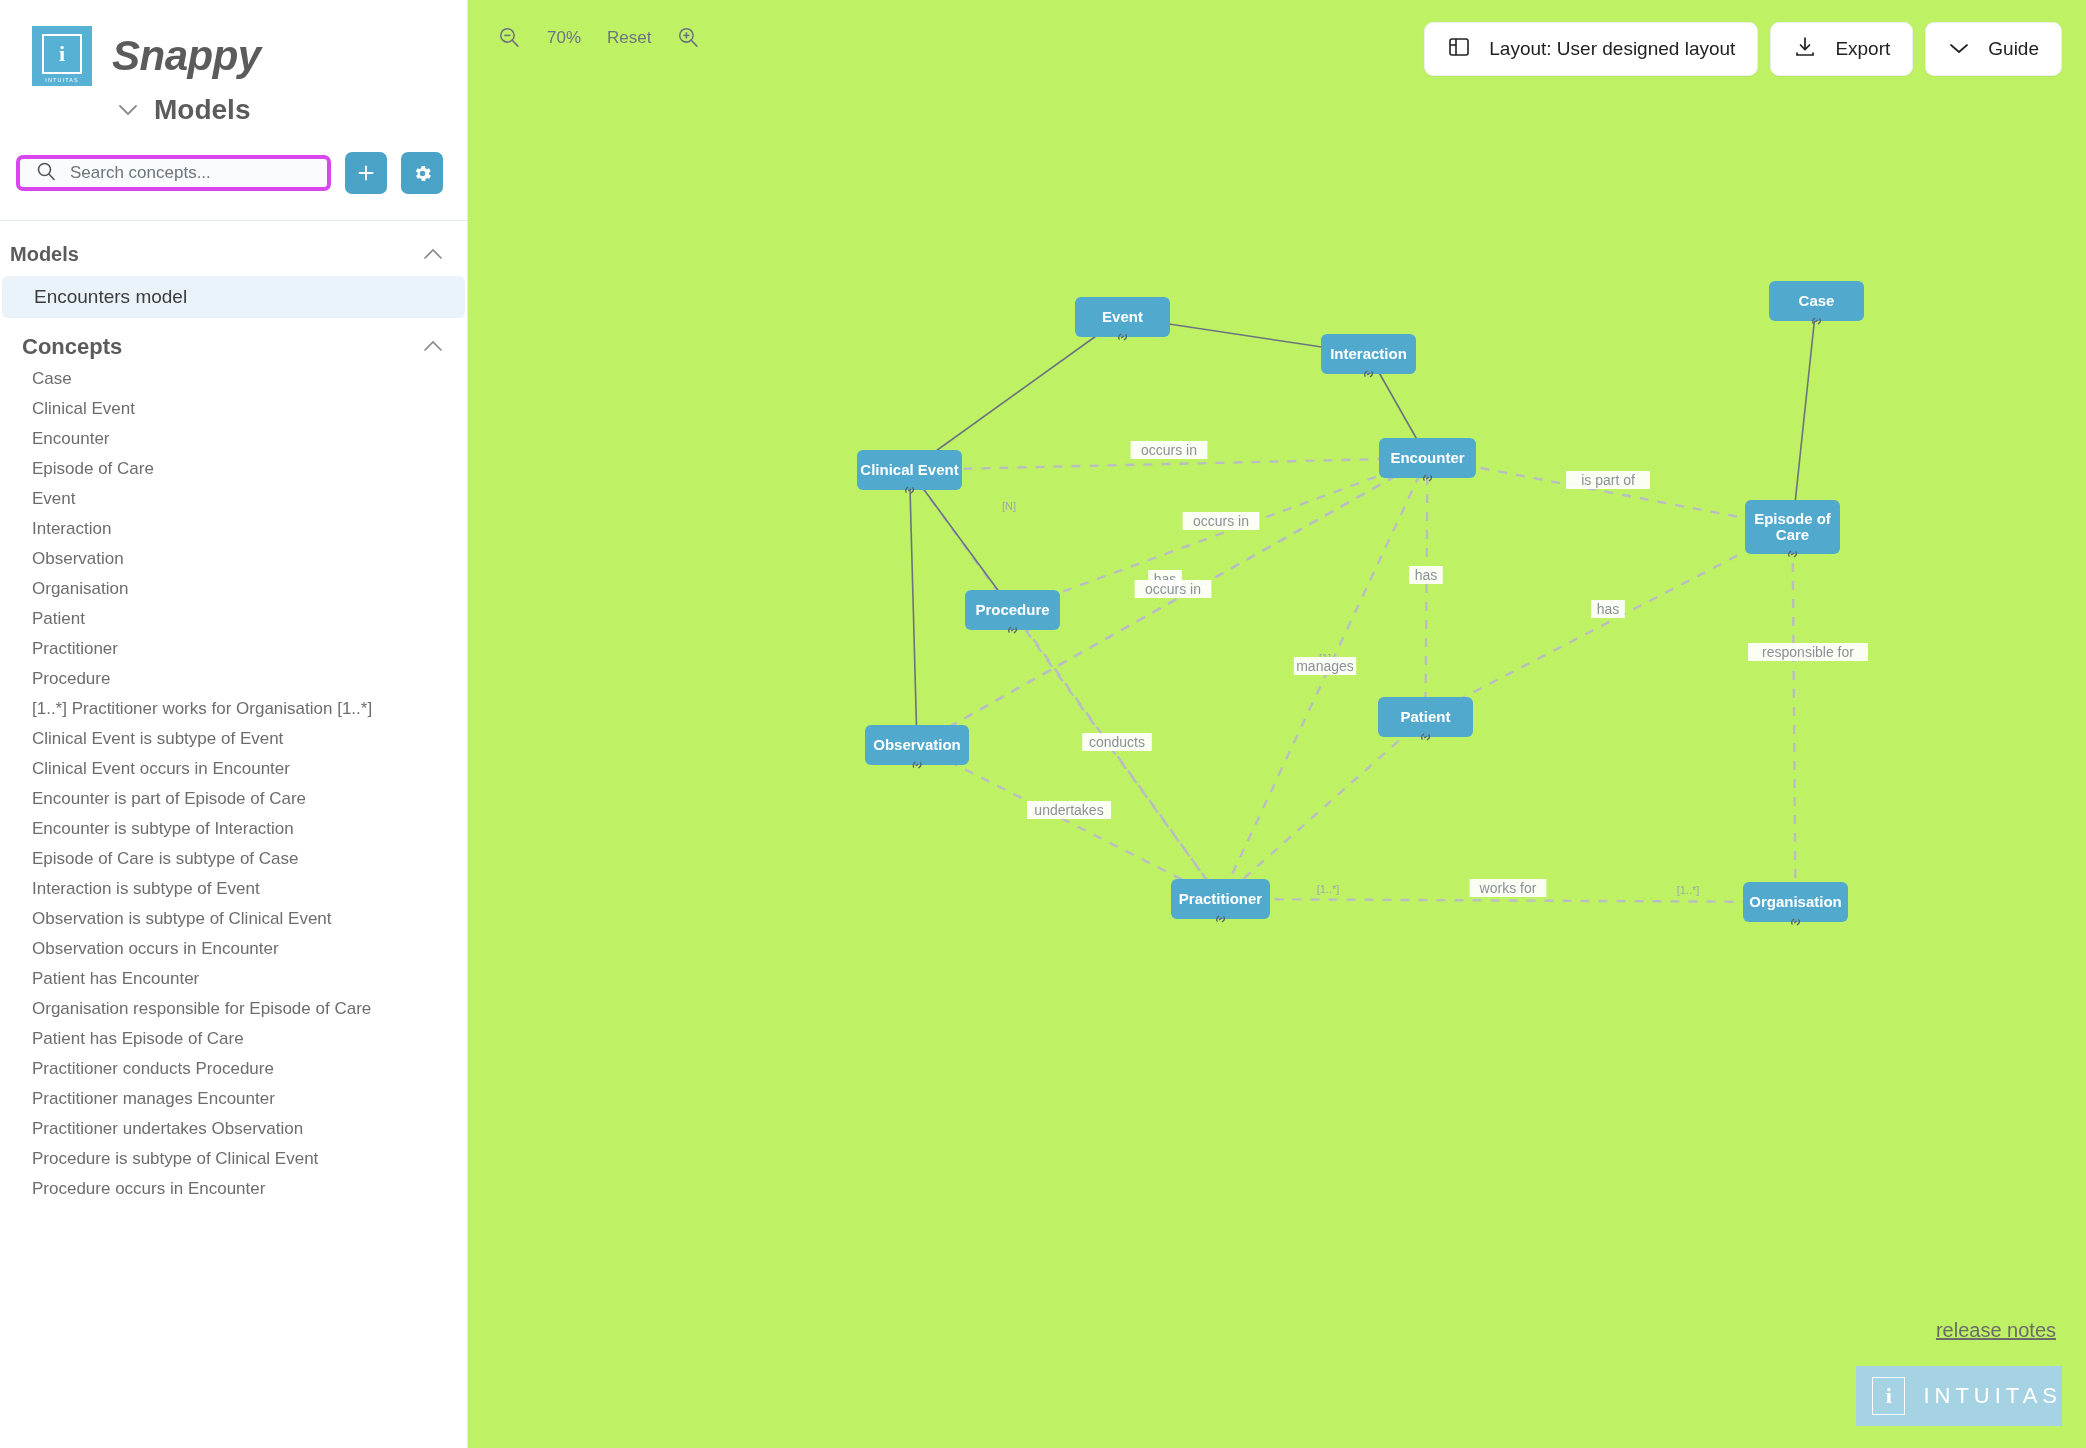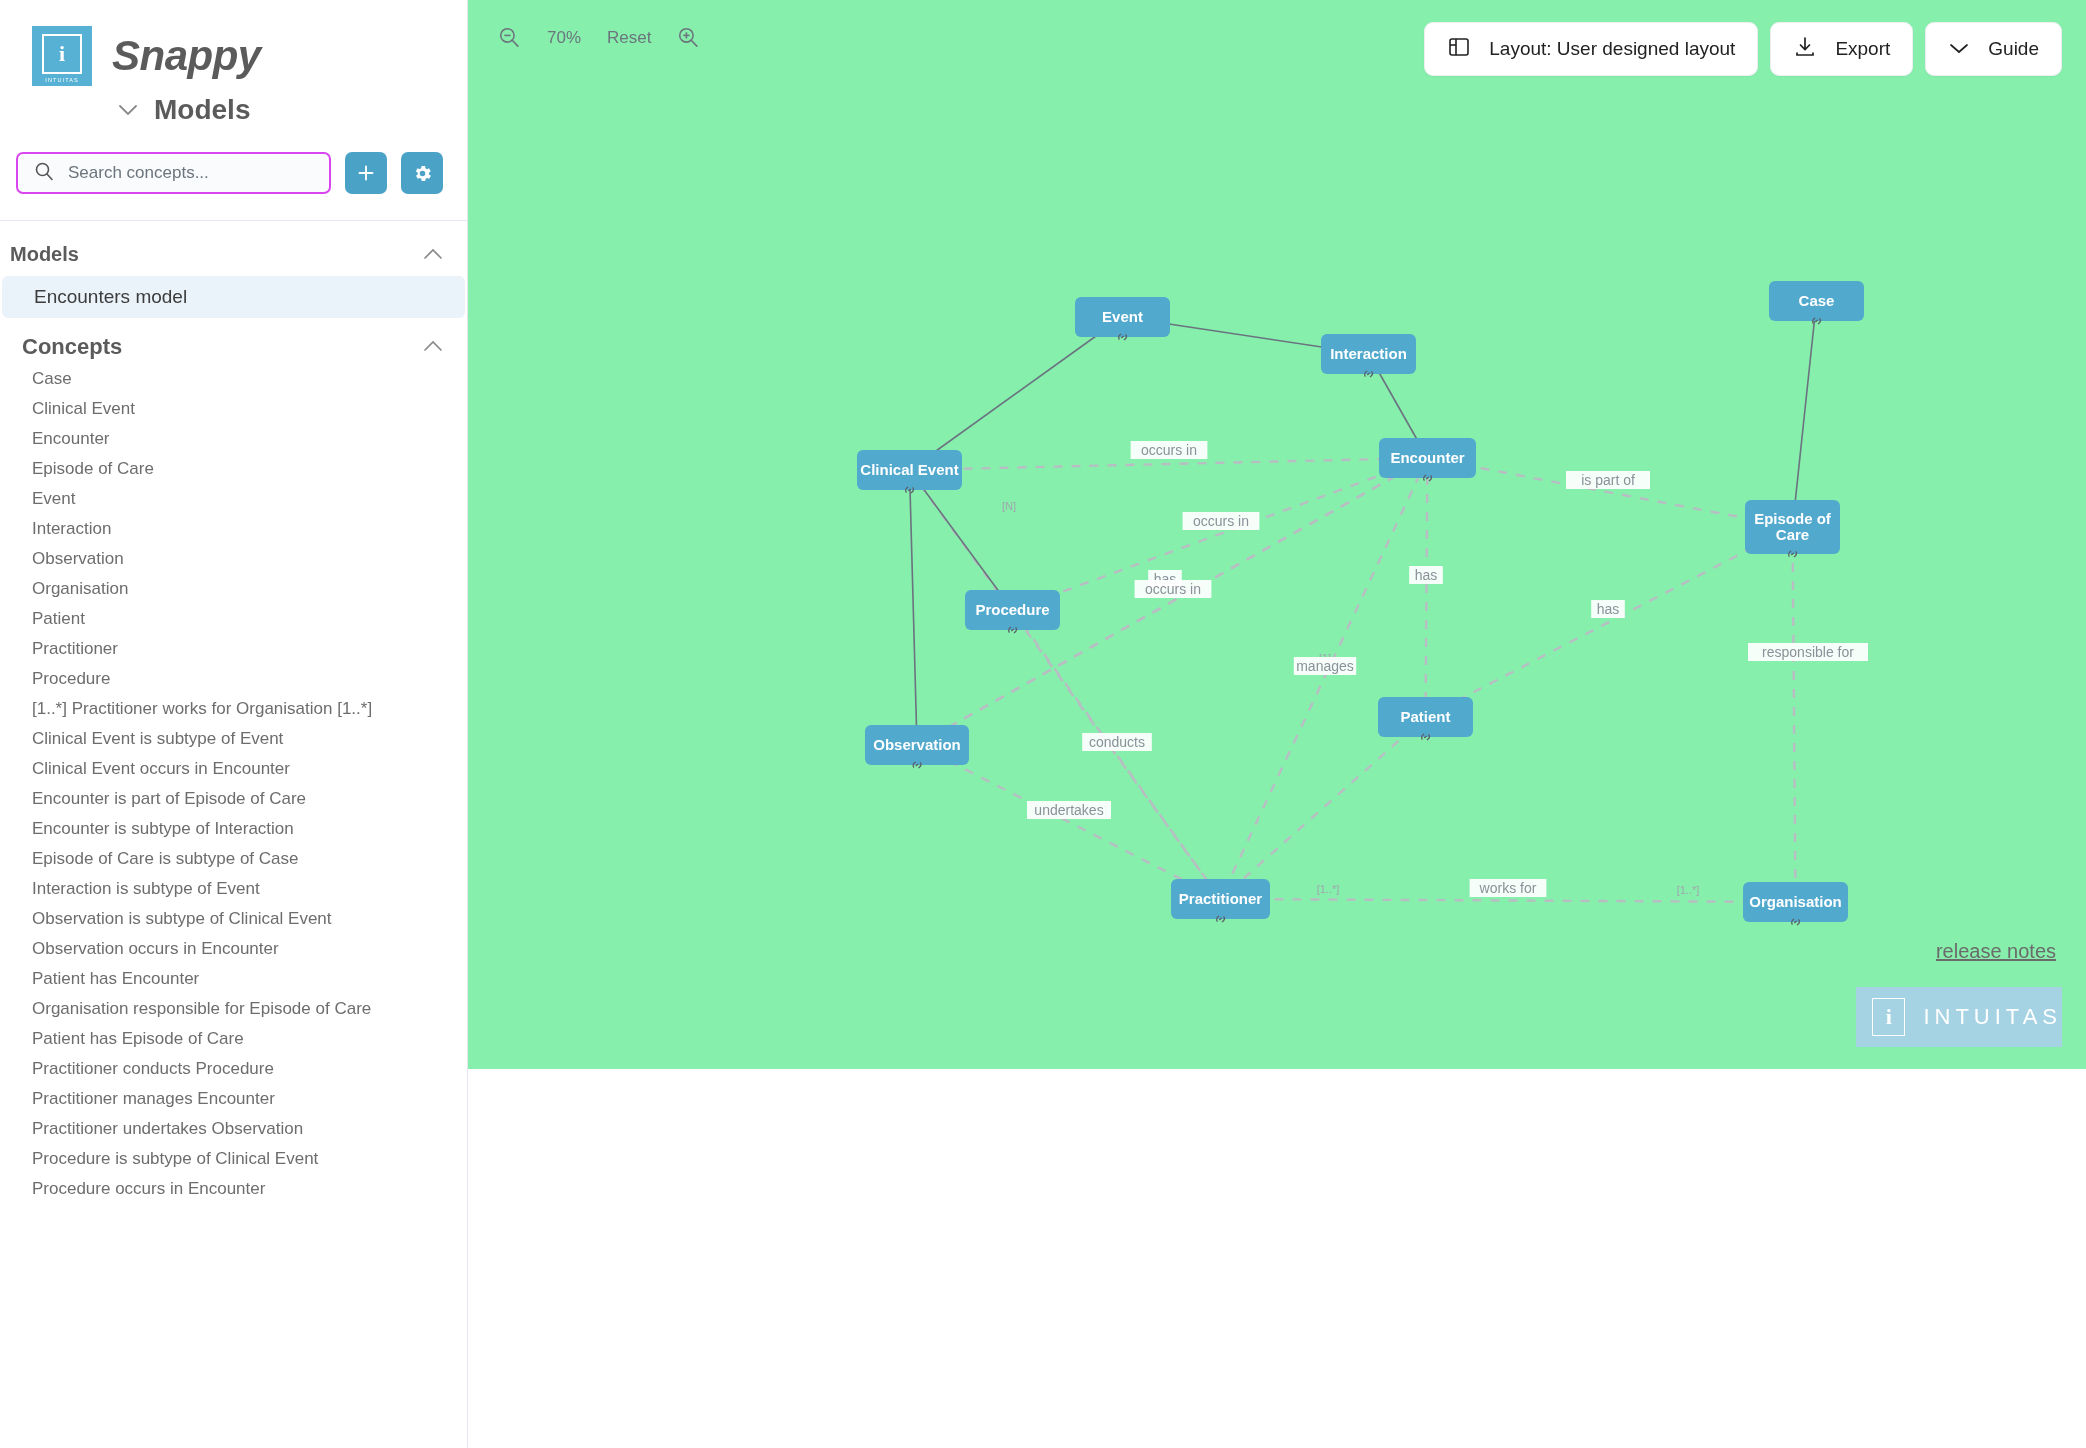--- a/index.html
+++ b/index.html
@@ -52,22 +52,22 @@
     padding: 8px 0 0 118px;
   }
   .chev-sm { color: #8a8a8a; font-size: 19px; line-height: 1; }
   .models-head-label { font-size: 28px; font-weight: bold; color: #5b5b5b; }
 
   .search-row {
     display: flex; align-items: center; gap: 14px;
     padding: 26px 24px 0 16px;
   }
   .search-box {
-    flex: 1; height: 42px;
-    border: 2px solid #d946ef; border-radius: 7px;
+    flex: 1; height: 36px;
+    border: 4px solid #d946ef; border-radius: 7px;
     background: #fafbfc;
     display: flex; align-items: center; gap: 14px;
     padding: 0 16px;
   }
   .search-box .placeholder { color: #6c757d; font-size: 17px; }
   .icon-btn {
     width: 42px; height: 42px; border-radius: 7px;
     background: #4aa3c7; color: #fff;
     display: flex; align-items: center; justify-content: center;
     border: none; cursor: pointer;
@@ -90,22 +90,22 @@
     cursor: pointer;
   }
   .leaf {
     padding: 5px 14px 5px 32px;
     font-size: 17px; color: #6d6d6d; cursor: pointer;
     white-space: nowrap;
   }
 
   
   .canvas-wrap {
-    position: relative; flex: 1; height: 1069px;
-    background: #86efac; overflow: hidden;
+    position: relative; flex: 1; height: 1448px;
+    background: #bef264; overflow: hidden;
   }
   .zoom-bar {
     position: absolute; left: 30px; top: 26px;
     display: flex; align-items: center; gap: 26px;
     font-size: 17px; color: #6c757d; z-index: 5;
   }
   .zoom-bar .zb { cursor: pointer; display: flex; align-items: center; }
 
   .top-right {
     position: absolute; right: 24px; top: 22px;

